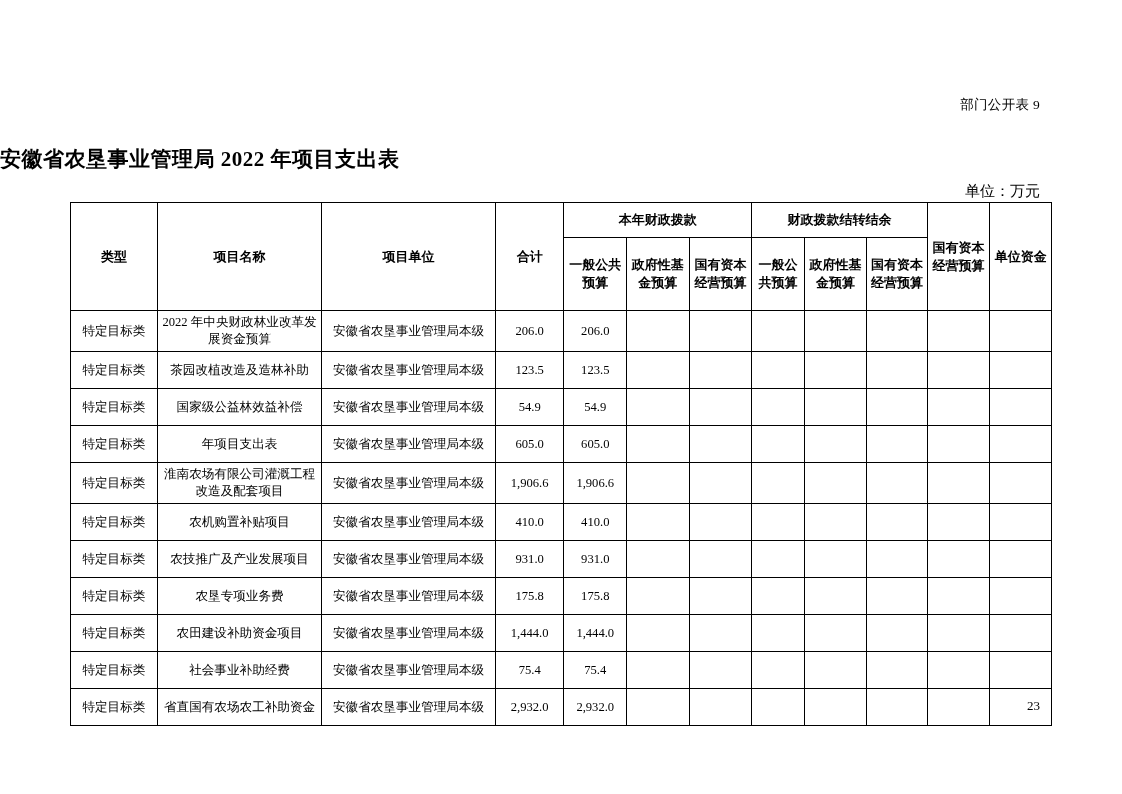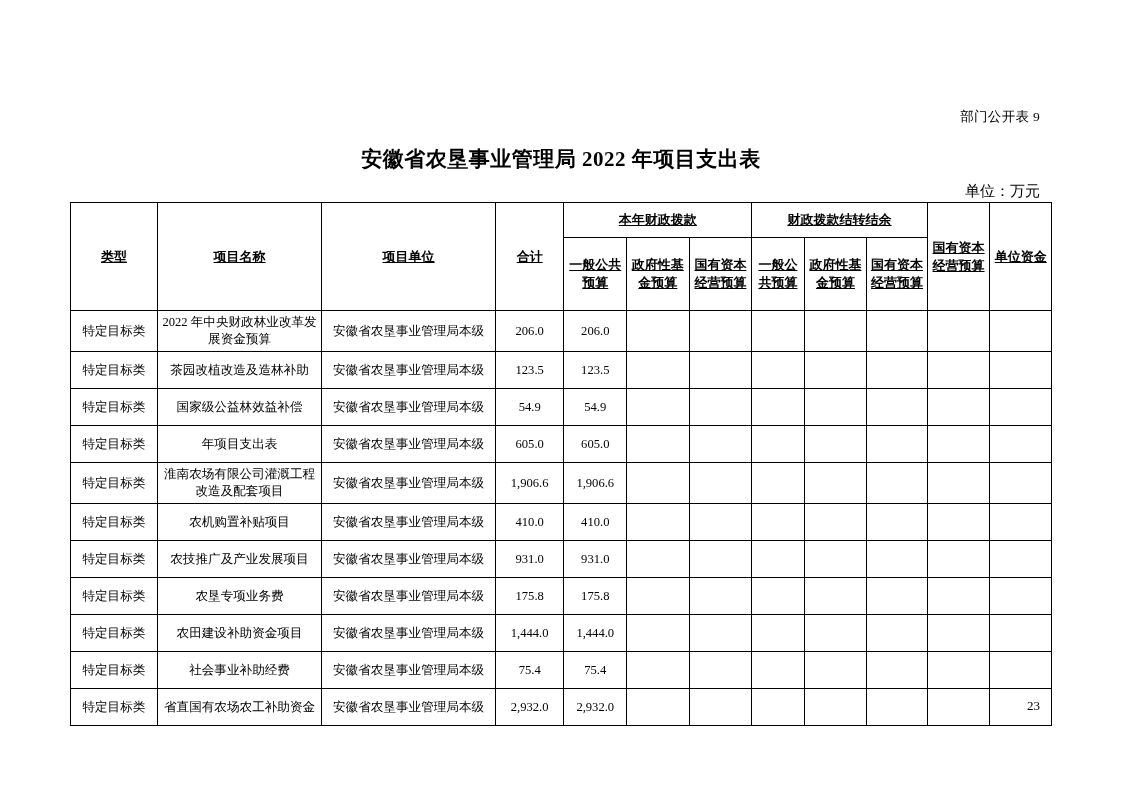--- a/index.html
+++ b/index.html
@@ -17,30 +17,29 @@
   }
   .page {
     position: absolute;
     left: 0; top: 0;
     width: 1122px;
     height: 794px;
   }
   .form-code {
     position: absolute;
     right: 82px;
-    top: 108px;
+    top: 96px;
     font-size: 13.5px;
     letter-spacing: 0.3px;
     white-space: nowrap;
   }
   .doc-title {
     position: absolute;
     left: 0; right: 0;
     top: 145px;
-    text-align: center;
     font-size: 21px;
     font-weight: bold;
     letter-spacing: 0.5px;
   }
   .unit-note {
     position: absolute;
     right: 82px;
     top: 182px;
     font-size: 15px;
     white-space: nowrap;
@@ -62,21 +61,20 @@
     border: 1px solid #000000;
     padding: 0;
     vertical-align: middle;
     text-align: center;
     line-height: 1.35;
   }
   table.budget thead th {
     font-weight: bold;
     font-size: 13px;
     padding: 3px 2px;
-    text-decoration: underline;
   }
   .th-tall {
     height: 96px;
   }
   .th-group {
     height: 28px;
   }
   .th-sub {
     height: 66px;
     font-size: 12.6px;

